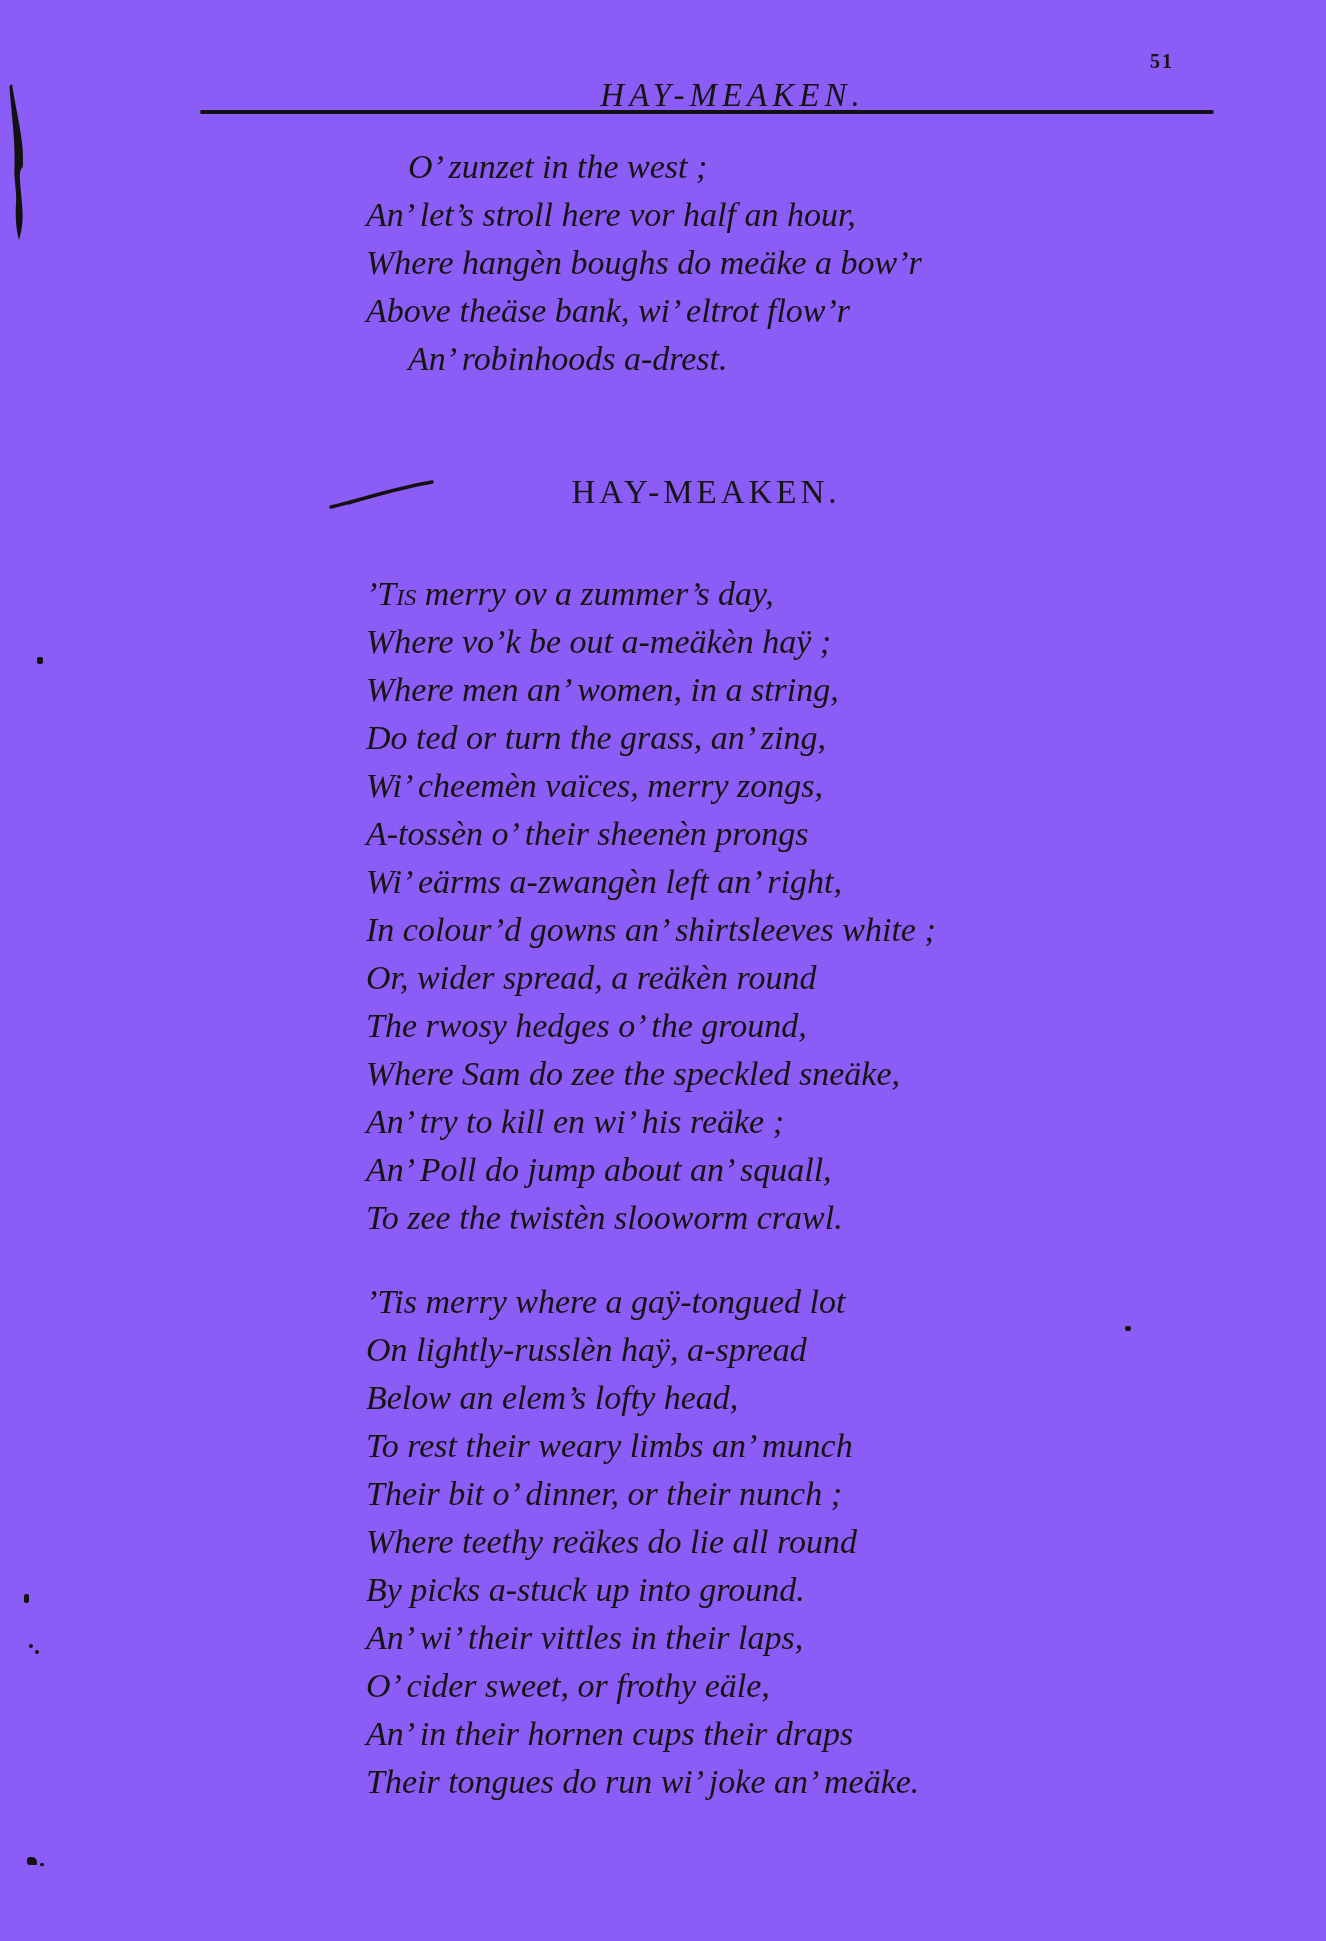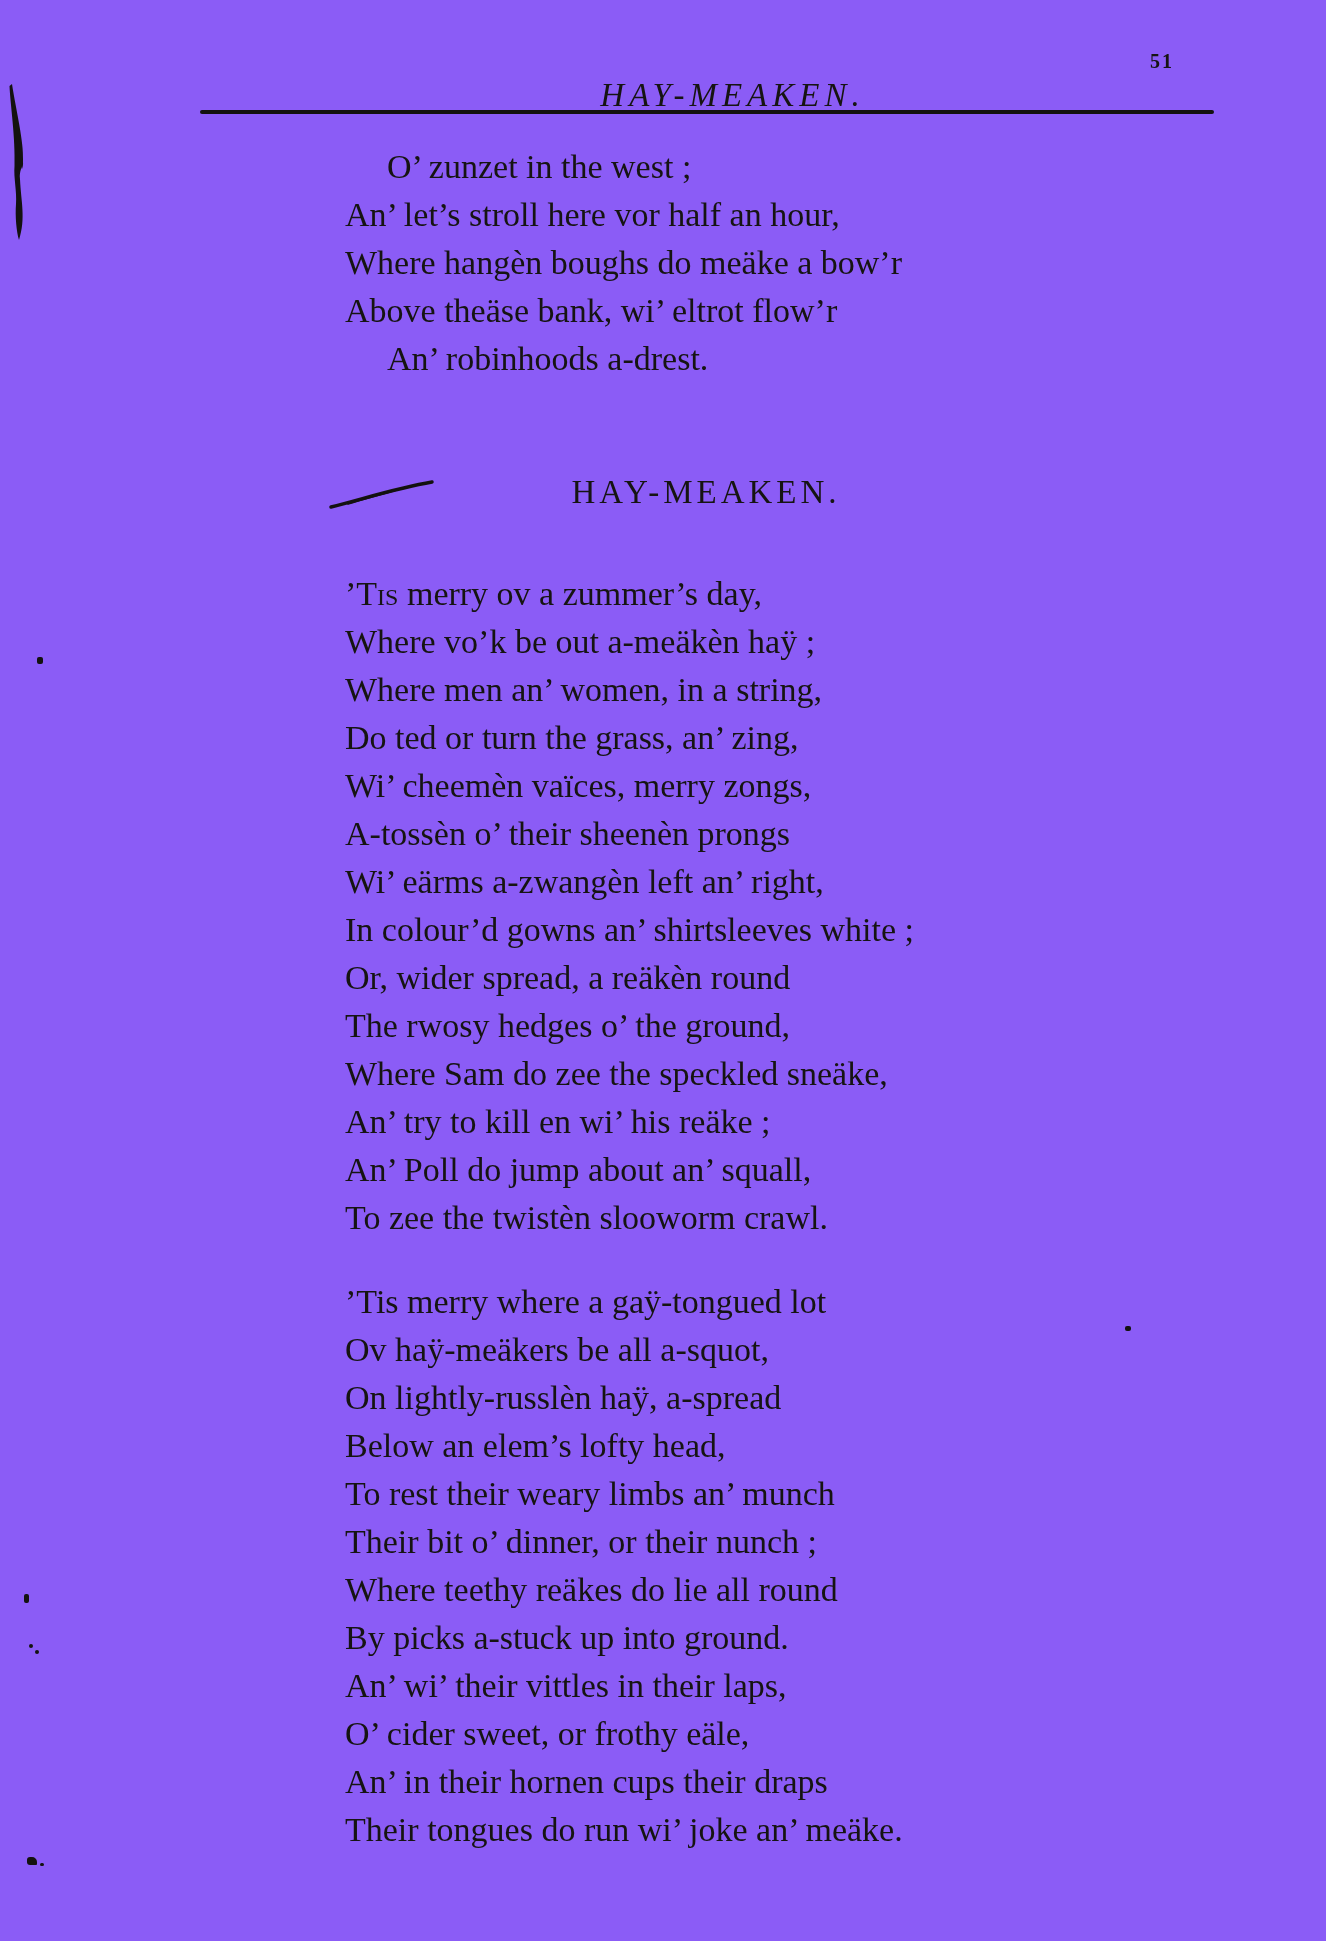--- a/index.html
+++ b/index.html
@@ -16,21 +16,21 @@
     letter-spacing:5px;white-space:pre;
   }
   .page-number{
     position:absolute;top:50px;left:1150px;
     font-size:20px;font-weight:bold;letter-spacing:2px;
   }
   .head-rule{
     position:absolute;top:110px;left:200px;width:1014px;height:4px;
     background:#141210;border-radius:2px;
   }
-  .stanza{position:absolute;left:345px;}
+  .stanza{position:absolute;left:366px;font-style:italic;}
   .intro-stanza{top:143px;}
   .stanza-1{top:570px;}
   .stanza-2{top:1278px;}
   .line{font-size:34px;line-height:48px;white-space:pre;}
   .line.indent{padding-left:42px;}
   .smallcaps{font-variant:small-caps;}
   .poem-title{
     position:absolute;top:474px;left:200px;width:1012px;margin:0;
     text-align:center;font-size:33px;font-weight:normal;
     letter-spacing:4px;white-space:pre;
@@ -91,21 +91,20 @@
     <div class="line">Or, wider spread, a reäkèn round</div>
     <div class="line">The rwosy hedges o’ the ground,</div>
     <div class="line">Where Sam do zee the speckled sneäke,</div>
     <div class="line">An’ try to kill en wi’ his reäke ;</div>
     <div class="line">An’ Poll do jump about an’ squall,</div>
     <div class="line">To zee the twistèn slooworm crawl.</div>
   </div>
 
   <div class="stanza stanza-2">
     <div class="line">’Tis merry where a gaÿ-tongued lot</div>
-    <div class="line">Ov haÿ-meäkers be all a-squot,</div>
     <div class="line">On lightly-russlèn haÿ, a-spread</div>
     <div class="line">Below an elem’s lofty head,</div>
     <div class="line">To rest their weary limbs an’ munch</div>
     <div class="line">Their bit o’ dinner, or their nunch ;</div>
     <div class="line">Where teethy reäkes do lie all round</div>
     <div class="line">By picks a-stuck up into ground.</div>
     <div class="line">An’ wi’ their vittles in their laps,</div>
     <div class="line">O’ cider sweet, or frothy eäle,</div>
     <div class="line">An’ in their hornen cups their draps</div>
     <div class="line">Their tongues do run wi’ joke an’ meäke.</div>

